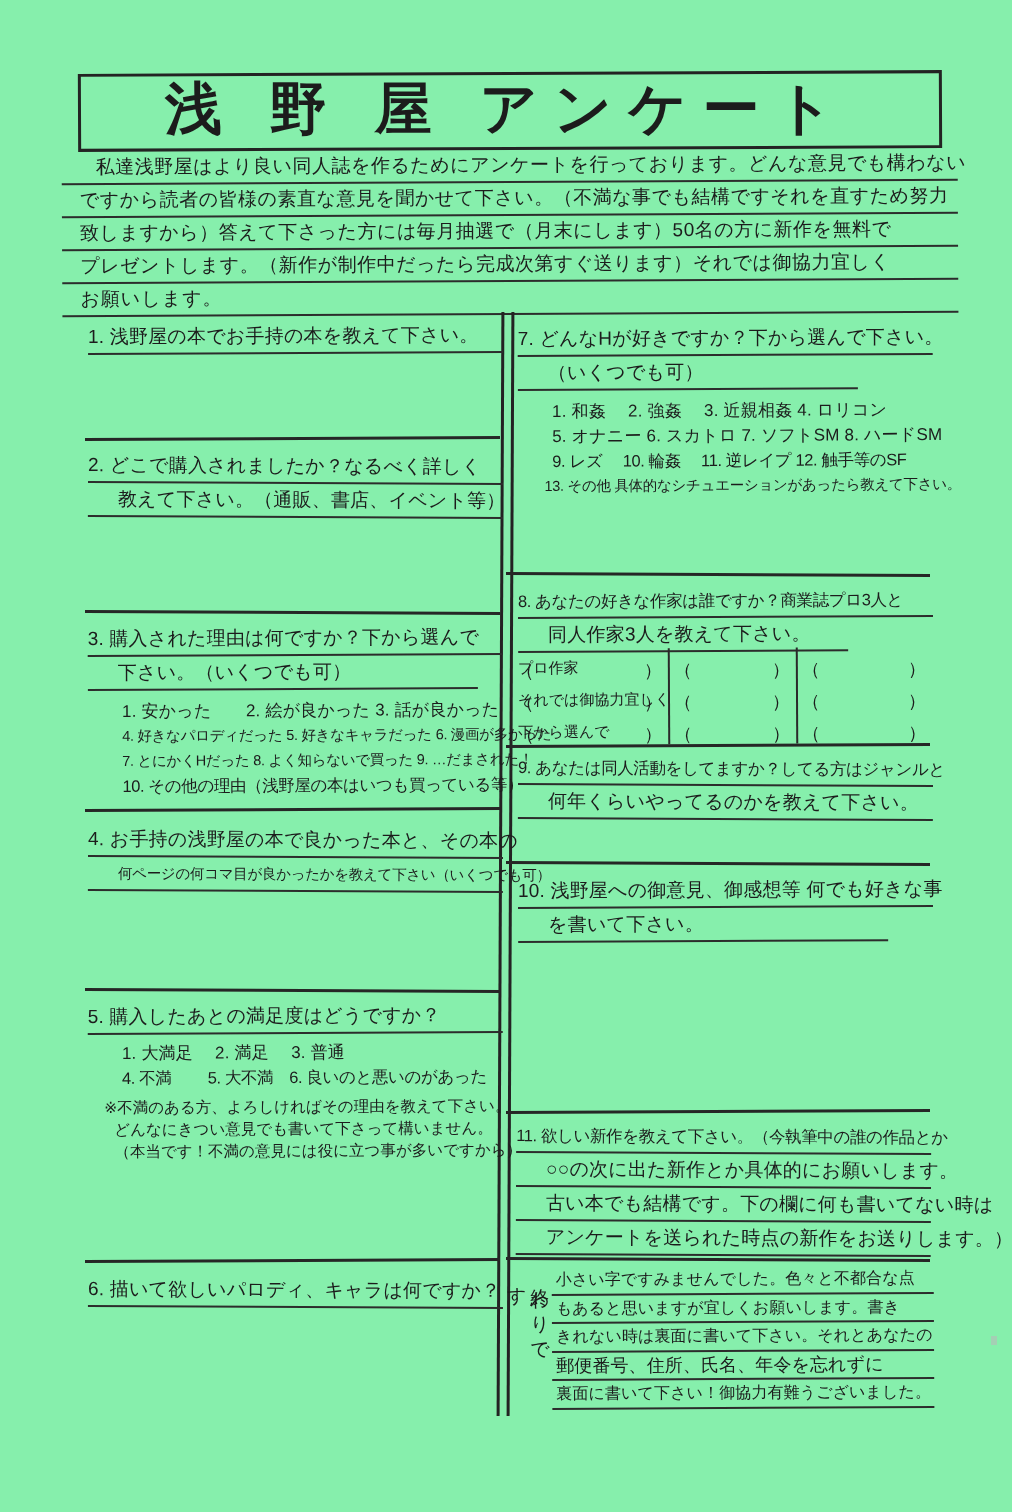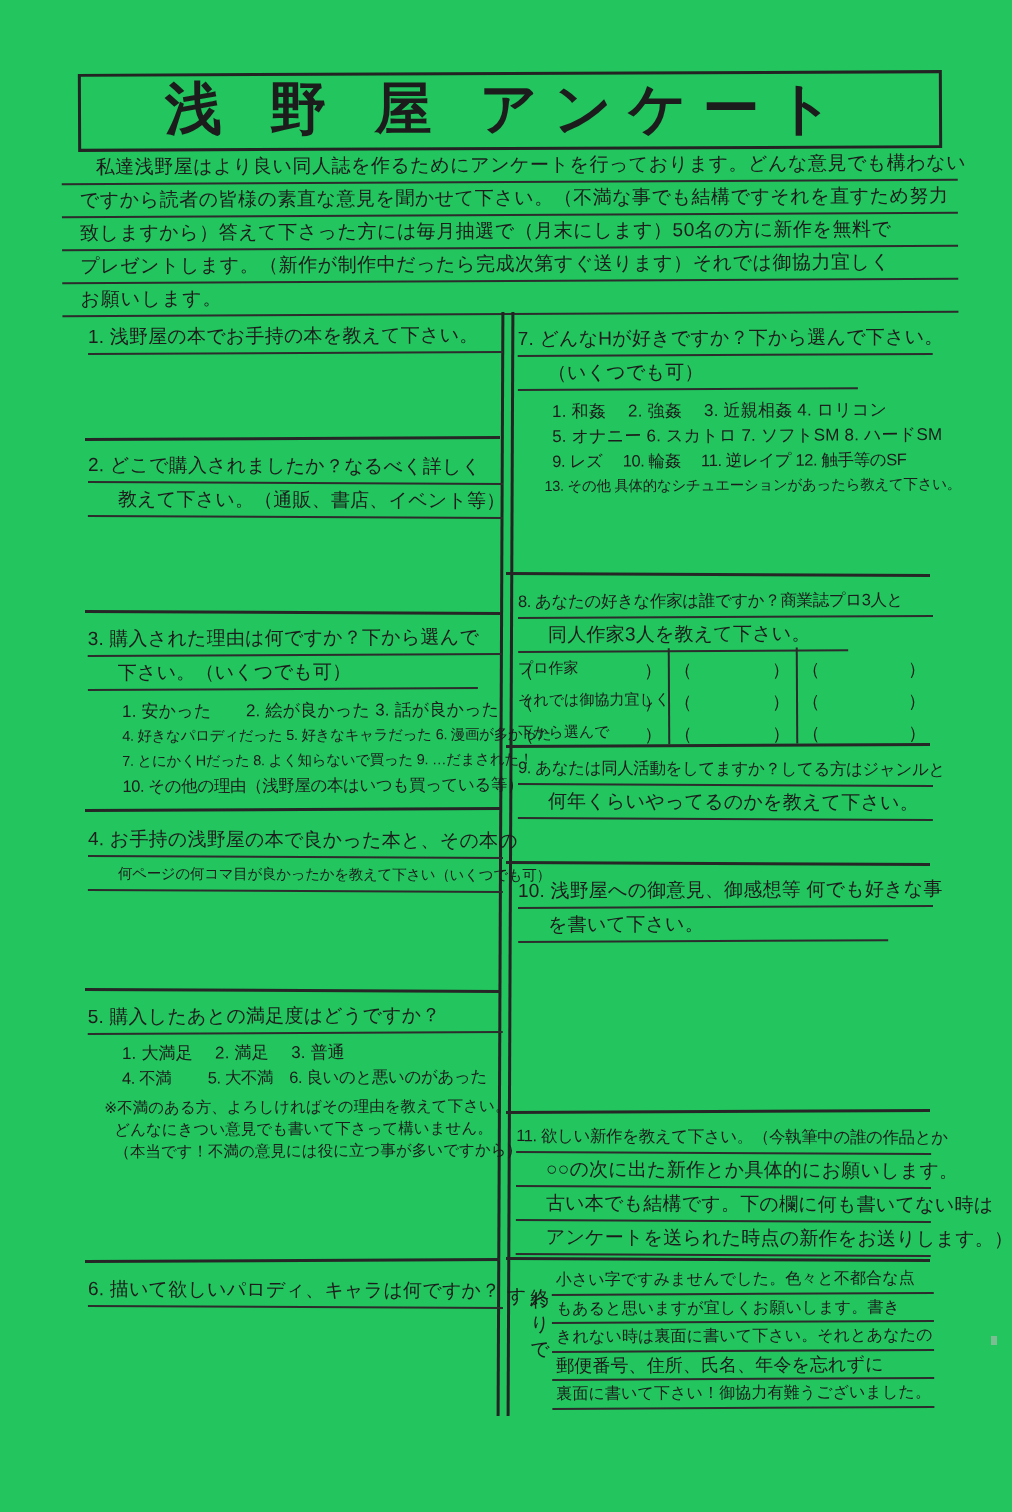--- a/index.html
+++ b/index.html
@@ -1,18 +1,18 @@
 <!DOCTYPE html>
 <html><head>
 <meta charset="utf-8">
 <style>
   html,body{margin:0;padding:0;background:#e8e8e8;}
   .page{
     position:relative;width:1012px;height:1512px;margin:0 auto;
-    background:#22c55e;overflow:hidden;
+    background:#86efac;overflow:hidden;
     font-family:"Liberation Sans","DejaVu Sans",sans-serif;
     color:#1c1c1c;
   }
   
   .title-box{
     position:absolute;left:78px;top:72px;width:858px;height:72px;
     border:3px solid #232323;transform:rotate(-0.25deg);
   }
   .title-text{
     position:absolute;left:84px;top:-4px;

